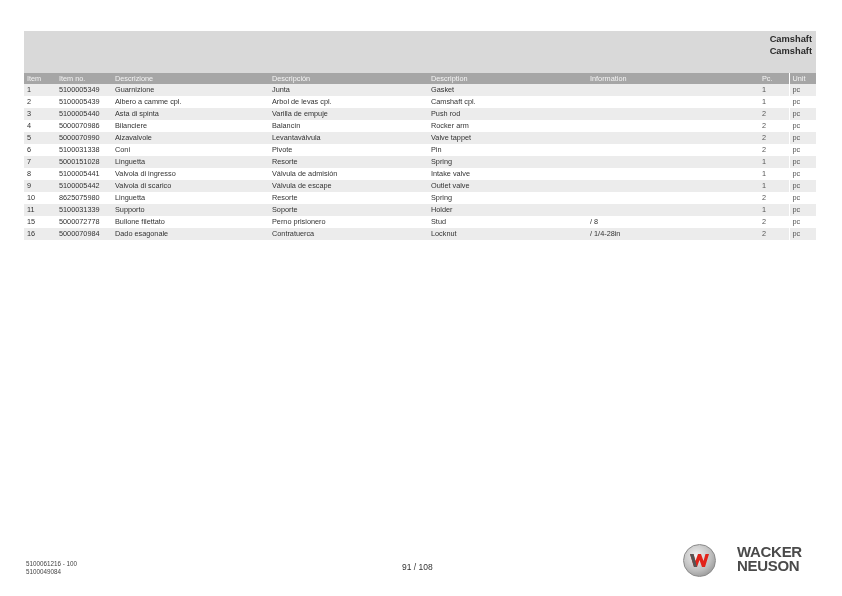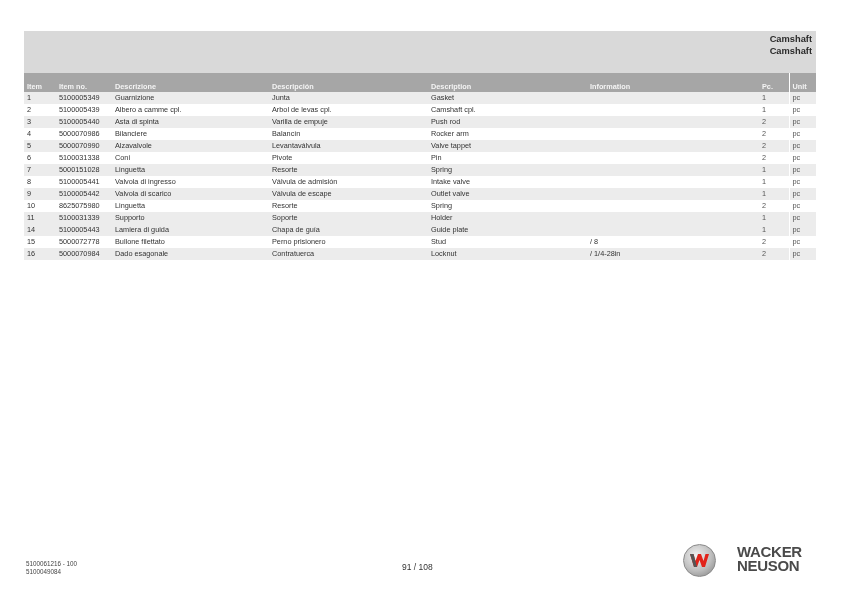--- a/index.html
+++ b/index.html
@@ -2,22 +2,22 @@
 <html><head>
 <meta charset="utf-8">
 <style>
   html, body { margin:0; padding:0; background:#ffffff; }
   body { width:842px; height:596px; position:relative; overflow:hidden;
          font-family:"Liberation Sans", sans-serif; color:#222; }
   .sheet { position:absolute; left:24px; top:31px; width:792px; }
   .title-block { background:#d9d9d9; padding:3px 4px 3px 4px; height:36px;text-align:right; }
   .title-block div { font-weight:bold; font-size:9.3px; line-height:11.5px; color:#2b2b2b; }
   table { border-collapse:collapse; width:792px; table-layout:fixed; }
-  th { background:#a6a6a6; color:#f4f4f4; font-weight:bold; font-size:7.3px;
-       text-align:left; height:11px; padding:8px 0 0 3px; line-height:11px; white-space:nowrap; }
+  th { background:#a6a6a6; color:#f4f4f4; font-weight:normal; font-size:7.3px;
+       text-align:left; height:11px; padding:0 0 0 3px; line-height:11px; white-space:nowrap; }
   td { font-size:7.3px; height:12px; line-height:12px; padding:0 0 0 3px; white-space:nowrap; color:#333; }
   tr.odd td { background:#ececec; }
   tr.even td { background:#ffffff; }
   th.sep-unit { border-left:1px solid #ffffff; }
   td.sep-unit { border-left:1px solid #ffffff; }
   td.pc, td.unit { color:#555; }
   .footer-ids { position:absolute; left:26px; top:560px; font-size:6.3px; line-height:7.5px; color:#444; }
   .page-num { position:absolute; left:402px; top:562px; font-size:8.5px; color:#333; }
   .logo { position:absolute; left:683px; top:544px; width:135px; height:33px; }
   .logo-circle { position:absolute; left:0; top:0; width:31px; height:31px; border-radius:50%;
@@ -162,30 +162,20 @@
         <tr class="odd">
           <td>11</td>
           <td>5100031339</td>
           <td>Supporto</td>
           <td>Soporte</td>
           <td>Holder</td>
           <td></td>
           <td class="pc">1</td>
           <td class="unit sep-unit">pc</td>
         </tr>
-        <tr class="odd">
-          <td>14</td>
-          <td>5100005443</td>
-          <td>Lamiera di guida</td>
-          <td>Chapa de guía</td>
-          <td>Guide plate</td>
-          <td></td>
-          <td class="pc">1</td>
-          <td class="unit sep-unit">pc</td>
-        </tr>
         <tr class="even">
           <td>15</td>
           <td>5000072778</td>
           <td>Bullone filettato</td>
           <td>Perno prisionero</td>
           <td>Stud</td>
           <td>/ 8</td>
           <td class="pc">2</td>
           <td class="unit sep-unit">pc</td>
         </tr>

